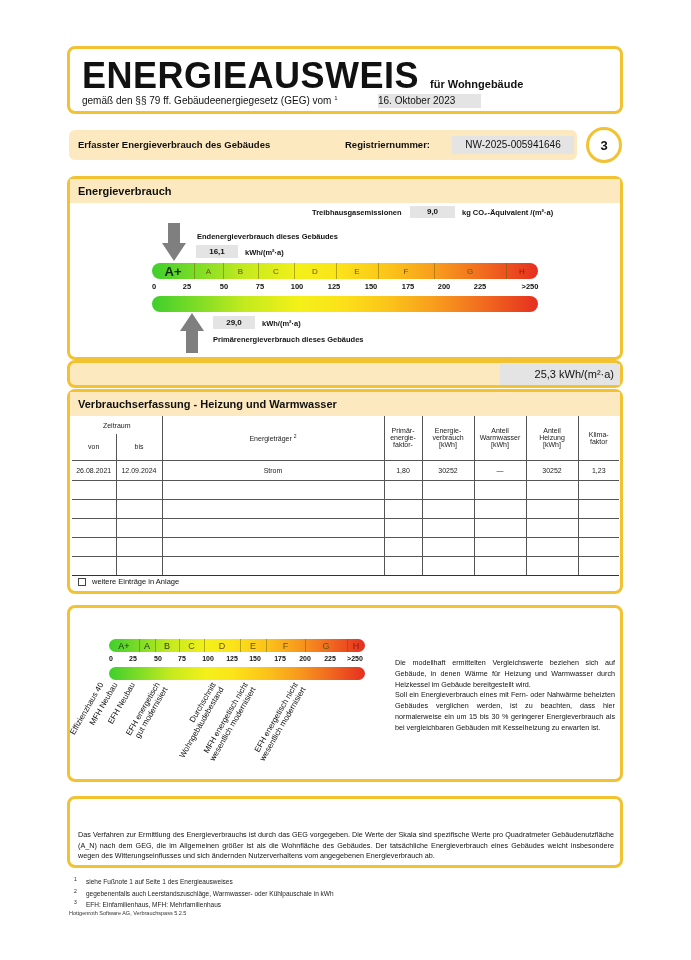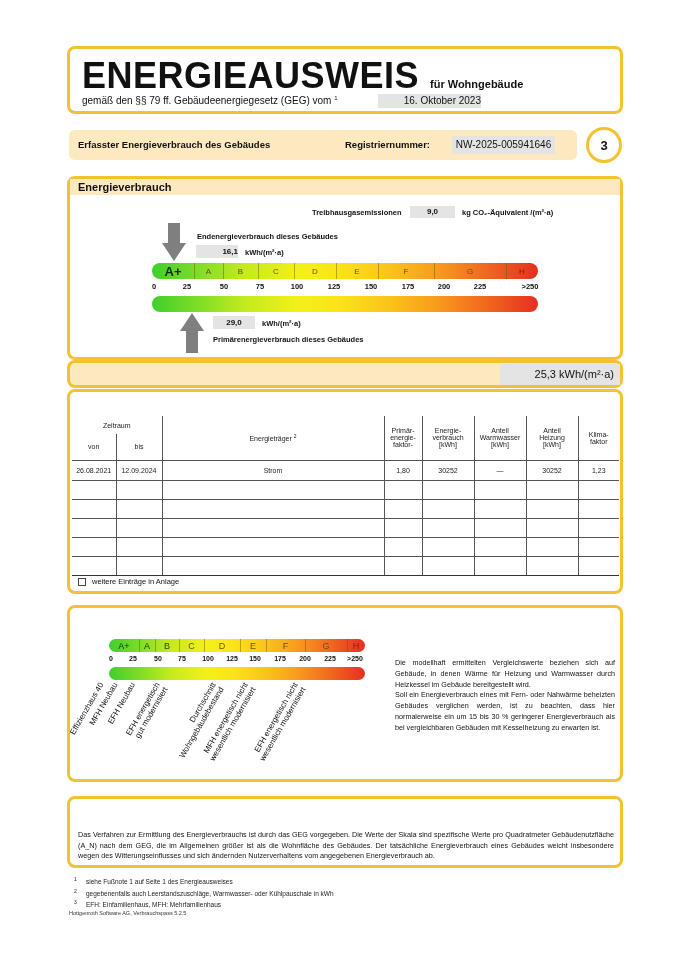--- a/index.html
+++ b/index.html
@@ -19,47 +19,47 @@
 </head>
 <body>
 
 <div class="box" style="left:67px;top:46px;width:556px;height:68px;">
   <div class="abs" style="left:12px;top:6px;font-size:36px;font-weight:bold;letter-spacing:0.5px;">ENERGIEAUSWEIS</div>
   <div class="abs" style="left:360px;top:29px;font-size:11px;font-weight:bold;">für Wohngebäude</div>
   <div class="abs" style="left:12px;top:46px;font-size:10px;">
     <span>gemäß den §§ 79 ff. Gebäudeenergiegesetz (GEG) vom</span>
     <sup style="font-size:6px;">1</sup>
   </div>
-  <div class="abs gray" style="left:308px;top:45px;width:103px;height:14px;font-size:10px;text-align:right;line-height:14px;">16. Oktober 2023</div>
+  <div class="abs gray" style="left:308px;top:45px;width:103px;height:14px;font-size:10px;text-align:left;line-height:14px;">16. Oktober 2023</div>
 </div>
 
 <div class="abs" style="left:69px;top:130px;width:508px;height:30px;background:#fde9bf;border-radius:6px;">
   <div class="abs" style="left:9px;top:9px;font-size:9.5px;font-weight:bold;">Erfasster Energieverbrauch des Gebäudes</div>
   <div class="abs" style="left:276px;top:9px;font-size:9.5px;font-weight:bold;">Registriernummer:</div>
-  <div class="abs gray" style="left:383px;top:6px;width:103px;height:18px;font-size:10px;line-height:18px;text-align:center;">NW-2025-005941646</div>
+  <div class="abs gray" style="left:383px;top:6px;width:122px;height:18px;font-size:10px;line-height:18px;text-align:center;">NW-2025-005941646</div>
 </div>
 <div class="abs" style="left:586px;top:127px;width:30px;height:30px;border:3px solid #f2c232;border-radius:50%;display:flex;align-items:center;justify-content:center;font-weight:bold;font-size:13px;background:#fff;">
   <span>3</span>
 </div>
 
 <div class="box" style="left:67px;top:176px;width:556px;height:184px;">
-  <div class="hdr" style="height:16px;font-size:11px;">
+  <div class="hdr" style="height:24px;font-size:11px;">
     <span>Energieverbrauch</span>
   </div>
   <div class="abs" style="left:242px;top:29px;font-size:7.5px;font-weight:bold;">Treibhausgasemissionen</div>
   <div class="abs gray" style="left:340px;top:27px;width:45px;height:12px;font-size:8px;font-weight:bold;text-align:center;line-height:12px;">9,0</div>
   <div class="abs" style="left:392px;top:29px;font-size:7.5px;font-weight:bold;">kg CO₂-Äquivalent /(m²·a)</div>
 
   <div class="abs" style="left:92px;top:44px;">
     <svg width="24" height="38" viewBox="0 0 24 38">
         <polygon points="6,0 18,0 18,20 24,20 12,38 0,20 6,20" fill="#7f7f7f"></polygon>
       </svg>
   </div>
   <div class="abs" style="left:127px;top:53px;font-size:7.5px;font-weight:bold;">Endenergieverbrauch dieses Gebäudes</div>
-  <div class="abs gray" style="left:126px;top:66px;width:42px;height:13px;font-size:8px;font-weight:bold;text-align:right;line-height:13px;">16,1</div>
+  <div class="abs gray" style="left:126px;top:66px;width:42px;height:13px;font-size:8px;font-weight:bold;text-align:center;line-height:13px;">16,1</div>
   <div class="abs" style="left:175px;top:69px;font-size:7.5px;font-weight:bold;">kWh/(m²·a)</div>
 
   <div class="bar grad" style="left:82px;top:84px;width:386px;height:16px;">
     <div class="seg" style="left:0;width:42px;font-size:13px;font-weight:bold;color:#0d2a0d;">A+</div>
     <div class="seg" style="left:42px;width:29px;">A</div>
     <div class="seg" style="left:71px;width:35px;">B</div>
     <div class="seg" style="left:106px;width:36px;">C</div>
     <div class="seg" style="left:142px;width:42px;">D</div>
     <div class="seg" style="left:184px;width:42px;">E</div>
     <div class="seg" style="left:226px;width:56px;">F</div>
@@ -89,20 +89,23 @@
   <div class="abs gray" style="left:143px;top:137px;width:42px;height:13px;font-size:8px;font-weight:bold;text-align:center;line-height:13px;">29,0</div>
   <div class="abs" style="left:192px;top:140px;font-size:7.5px;font-weight:bold;">kWh/(m²·a)</div>
   <div class="abs" style="left:143px;top:156px;font-size:7.5px;font-weight:bold;">Primärenergieverbrauch dieses Gebäudes</div>
 </div>
 
 <div class="box" style="left:67px;top:360px;width:556px;height:28px;background:#fde9bf;">
   <div class="abs gray" style="left:430px;top:1px;width:120px;height:21px;font-size:11px;line-height:21px;text-align:right;padding-right:6px;box-sizing:border-box;">25,3 kWh/(m²·a)</div>
 </div>
 
 <div class="box" style="left:67px;top:389px;width:556px;height:205px;">
+  <div class="hdr" style="height:24px;font-size:11px;">
+    <span>Verbrauchserfassung - Heizung und Warmwasser</span>
+  </div>
   <div class="abs" style="left:2px;top:24px;width:547px;">
     <table class="vt">
       <colgroup>
         <col style="width:44px">
           <col style="width:46px">
           <col style="width:222px">
           <col style="width:38px">
           <col style="width:52px">
           <col style="width:52px">
           <col style="width:52px">

